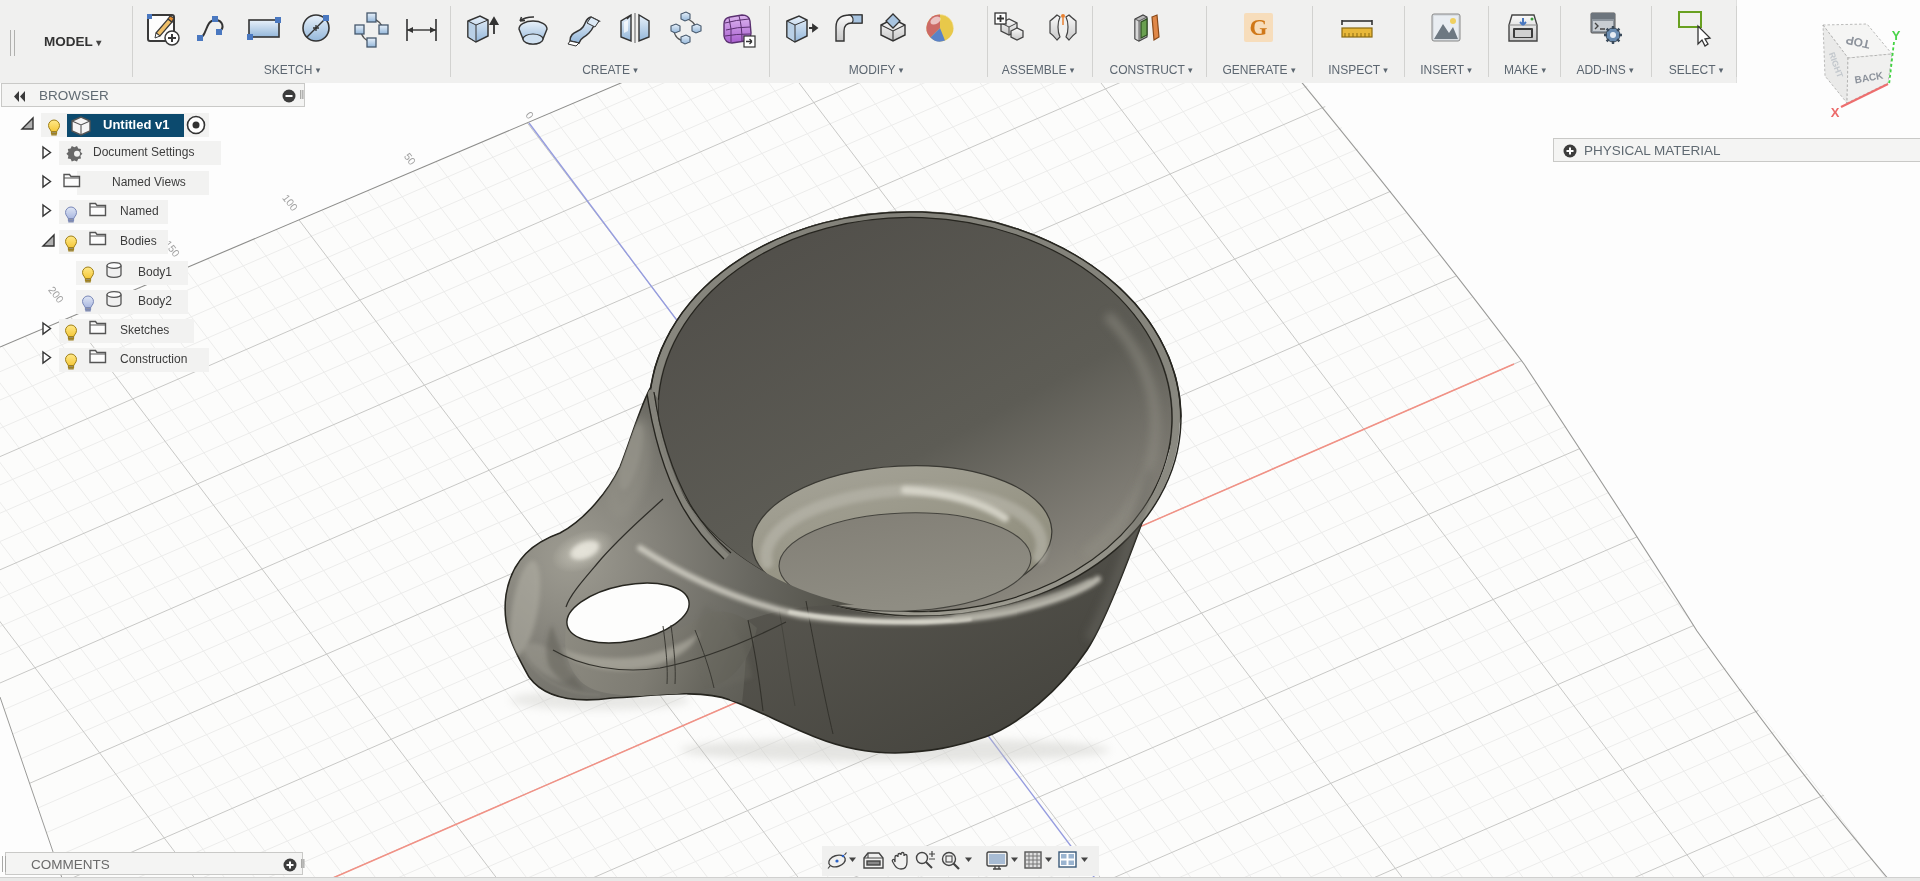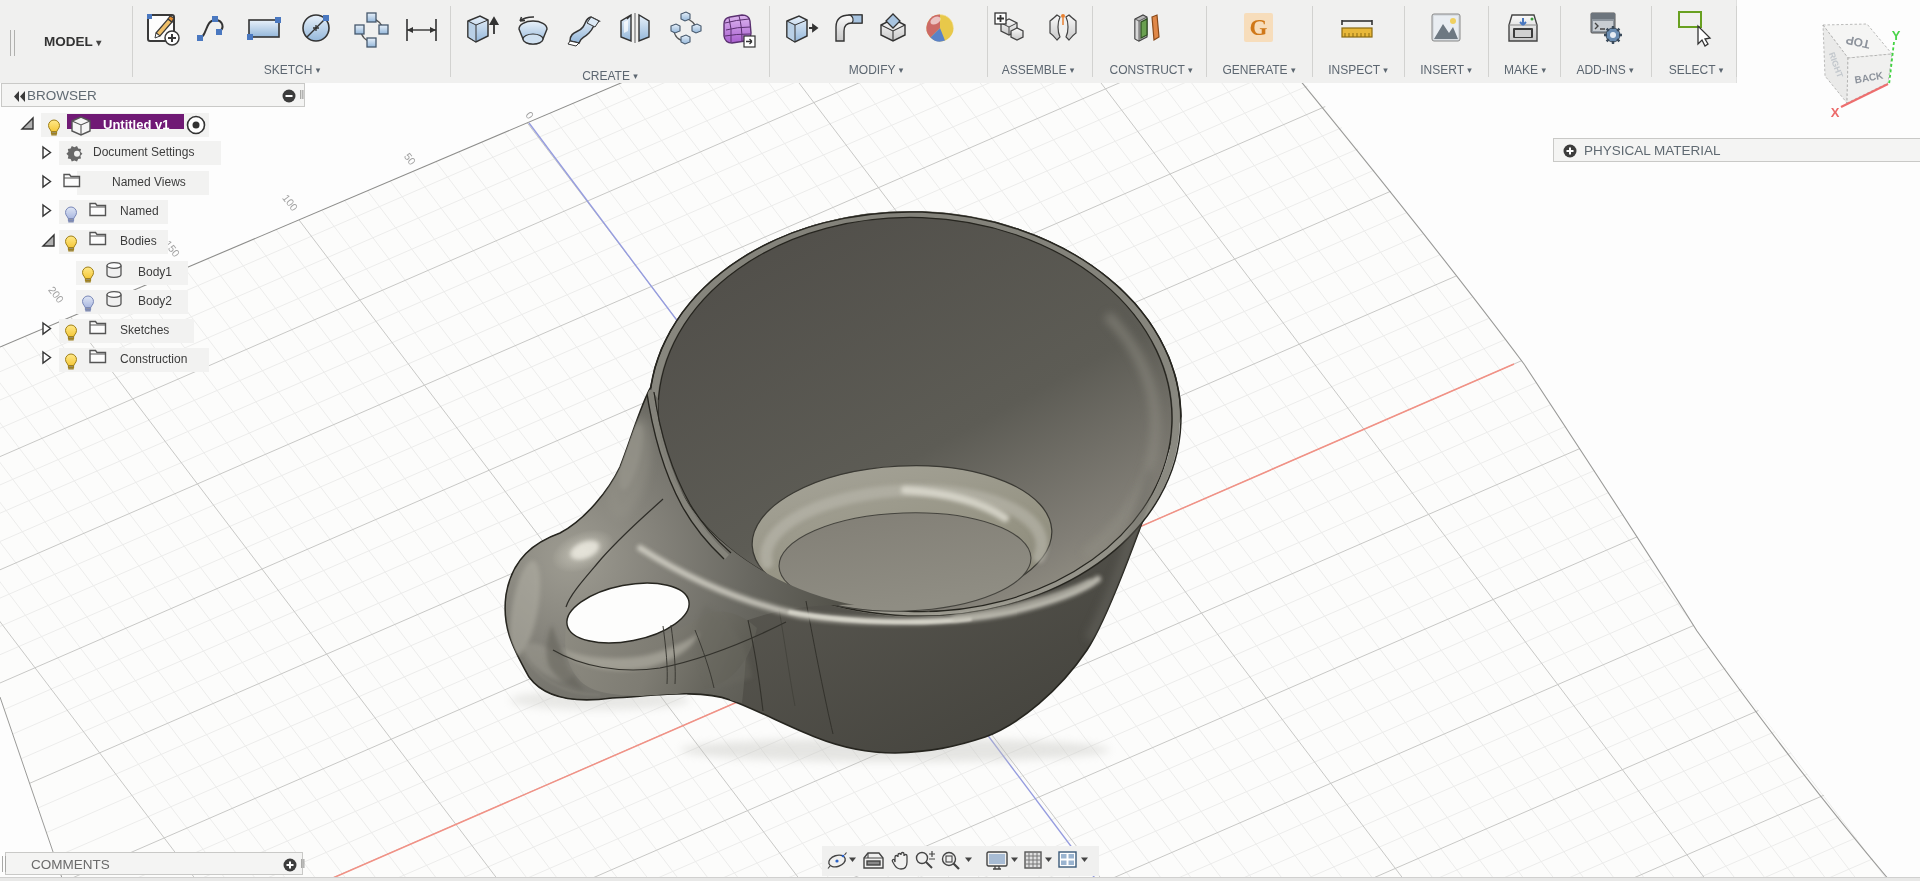--- a/index.html
+++ b/index.html
@@ -16,21 +16,21 @@
 .grip { position:absolute; width:5px; color:#b0b0ae; }
 
 .panelbar { position:absolute; background:#f4f4f3; border:1px solid #c9c9c7; color:#606a72; font-size:13.5px; }
 #browserbar { left:1px; top:83px; width:304px; height:24px; }
 #commentsbar { left:5px; top:852px; width:298px; height:23px; }
 #matbar { left:1553px; top:138px; width:367px; height:24px; border-right:none; }
 .pb-text { position:absolute; top:4px; }
 
 .trow { position:absolute; background:#f2f2f1; height:24px; }
 .tlabel { position:absolute; font-size:12px; color:#3c3c3c; top:4px; white-space:nowrap; }
-#unthl { position:absolute; left:67px; top:114px; width:117px; height:15px; background:#701a75; }
+#unthl { position:absolute; left:67px; top:114px; width:117px; height:23px; background:#0c4a6e; }
 #unthl span { position:absolute; left:36px; top:3px; color:#fff; font-weight:bold; font-size:13px; }
 
 #navbar { position:absolute; left:822px; top:846px; width:277px; height:30px; background:#f0f0ef; }
 </style>
 </head>
 <body>
 <div id="stage">
 <svg id="scene" width="1920" height="881" viewBox="0 0 1920 881">
   <defs>
     <clipPath id="gridclip">
@@ -516,21 +516,21 @@
     <line x1="1888" y1="84" x2="1841" y2="107" stroke="#ed6e6e" stroke-width="2.2"></line>
     <text x="1896" y="40" font-size="13" fill="#4ad44a" font-weight="bold" text-anchor="middle">Y</text>
     <text x="1835" y="117" font-size="13" fill="#ec6a6a" font-weight="bold" text-anchor="middle">X</text>
   </g>
 </svg>
 
 <div id="toolbar">
   <div class="grip" style="left:10px;top:30px;height:26px;border-left:1.5px solid #b0b0ae;border-right:1.5px solid #b0b0ae;"></div>
   <div id="modelbtn">MODEL <span class="car">▾</span></div>
   <div class="seclabel" style="left:292px;">SKETCH <span class="car">▾</span></div>
-  <div class="seclabel" style="left:610px;margin-top:6px;">CREATE <span class="car">▾</span></div>
+  <div class="seclabel" style="left:610px;">CREATE <span class="car">▾</span></div>
   <div class="seclabel" style="left:876px;">MODIFY <span class="car">▾</span></div>
   <div class="seclabel" style="left:1038px;">ASSEMBLE <span class="car">▾</span></div>
   <div class="seclabel" style="left:1151px;">CONSTRUCT <span class="car">▾</span></div>
   <div class="seclabel" style="left:1259px;">GENERATE <span class="car">▾</span></div>
   <div class="seclabel" style="left:1358px;">INSPECT <span class="car">▾</span></div>
   <div class="seclabel" style="left:1446px;">INSERT <span class="car">▾</span></div>
   <div class="seclabel" style="left:1525px;">MAKE <span class="car">▾</span></div>
   <div class="seclabel" style="left:1605px;">ADD-INS <span class="car">▾</span></div>
   <div class="seclabel" style="left:1696px;">SELECT <span class="car">▾</span></div>
   <div class="sep" style="left:132px;"></div>
@@ -747,21 +747,21 @@
     <rect x="0" y="0" width="22" height="15" fill="none" stroke="#68a020" stroke-width="2"></rect>
     <path d="M19 14 L19 32 L23 28 L26 34 L29 32 L26 27 L31 26 Z" fill="#fff" stroke="#333" stroke-width="1.3"></path>
   </g>
   </svg>
 </div>
 
 <div id="browserbar" class="panelbar">
   <svg width="20" height="20" style="position:absolute;left:8px;top:3px" viewBox="0 0 20 20">
         <path d="M9 4 L4 9.5 L9 15 Z M15 4 L10 9.5 L15 15 Z" fill="#3a3a3a"></path>
       </svg>
-  <span class="pb-text" style="left:25px;">BROWSER</span>
+  <span class="pb-text" style="left:37px;">BROWSER</span>
   <svg width="16" height="16" style="position:absolute;left:279px;top:4px" viewBox="0 0 16 16">
         <circle cx="8" cy="8" r="6.5" fill="#3c3c3c"></circle>
         <rect x="4.5" y="7" width="7" height="2" fill="#fff"></rect>
       </svg>
   <span style="position:absolute;left:297px;top:3px;color:#9a9a98;">‖</span>
 </div>
 
 <div id="browsertree">
   <div class="trow" style="left:41px;top:113px;width:168px;"></div>
   <div id="unthl">

